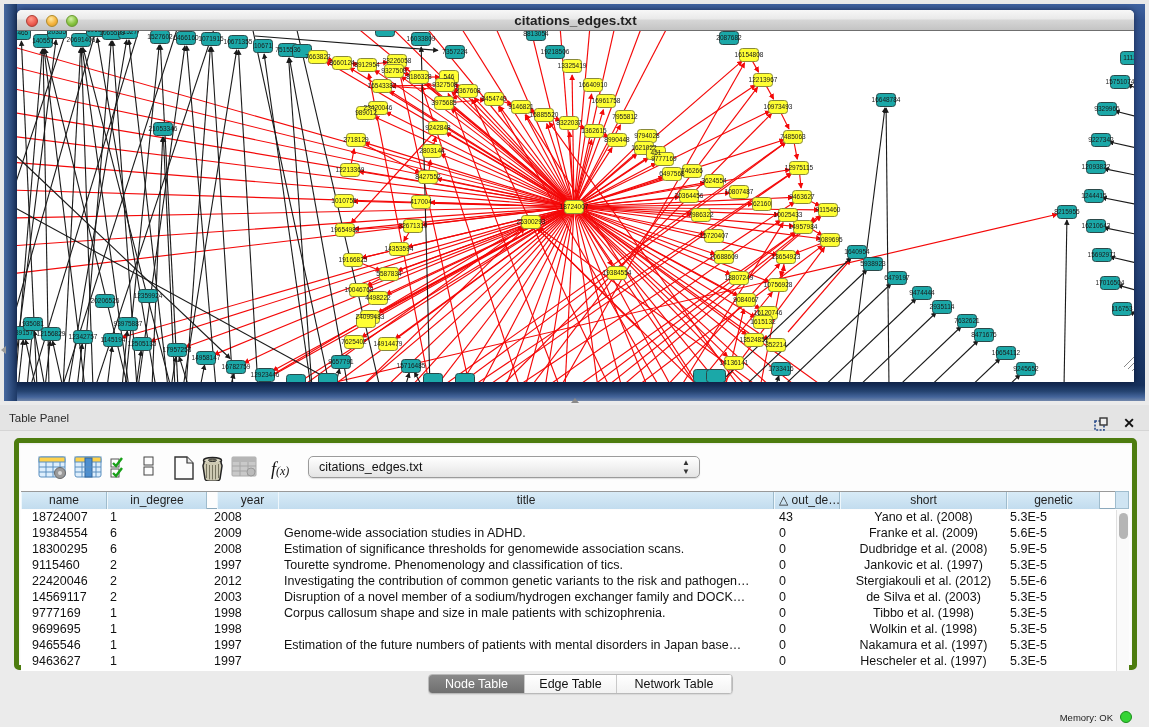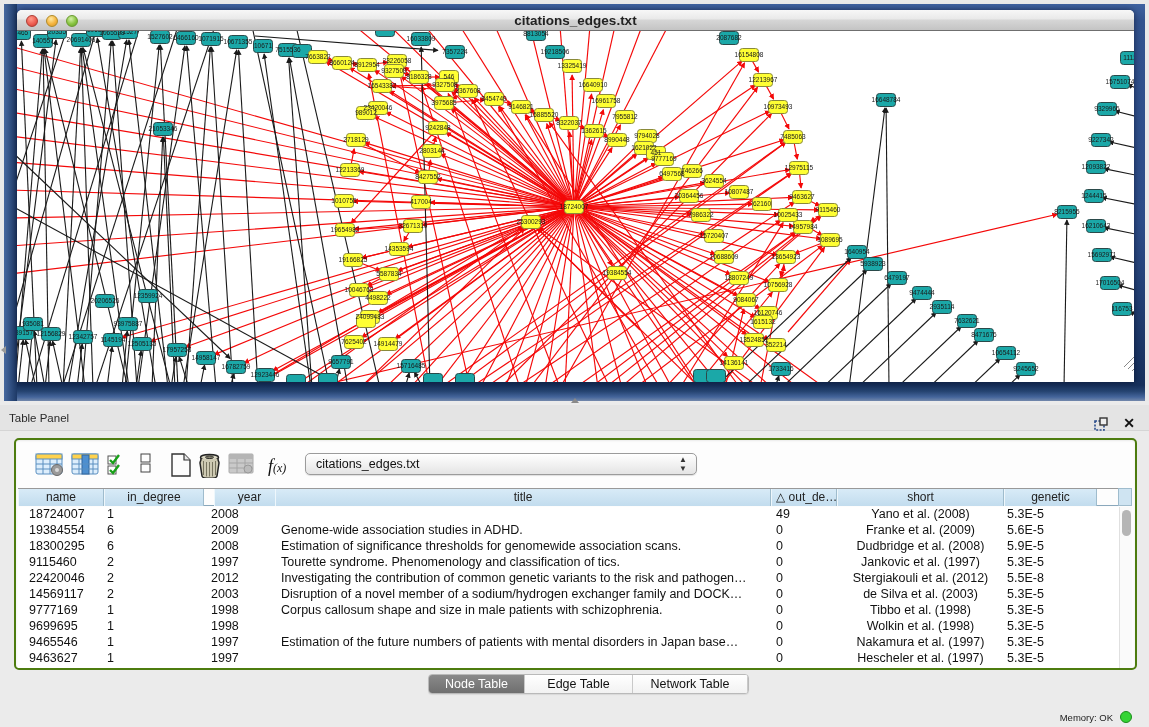--- a/index.html
+++ b/index.html
@@ -17,21 +17,21 @@
 #gsvg { position:absolute; left:0; top:0; }
 .re { stroke:#f40808; stroke-width:1.15; }
 .bk { stroke:#1a1a1a; stroke-width:1.1; }
 .nt { fill:#1ba8a8; stroke:#2a4a4a; stroke-width:1; }
 .ny { fill:#ffff33; stroke:#8a8a3a; stroke-width:1; }
 .nl { font-size:6.5px; fill:#1a1a1a; text-anchor:middle; }
 #panel { position:absolute; left:0; top:401px; width:1149px; height:326px; background:#ebebeb; }
 #phead { position:absolute; left:0; top:4px; width:100%; height:26px; background:#e4e4e4; border-bottom:1px solid #d5d5d5; }
 #phead .pt { position:absolute; left:9px; top:7px; font-size:11.5px; color:#2a2a2a; }
 #pbody { position:absolute; left:14px; top:37px; width:1123px; height:232px; background:#fdfdfd;
-  border:2px solid #4d7c0f; border-radius:5px; box-shadow:inset 0 1px 2px rgba(0,0,0,.08);padding-left:16px; }
+  border:5px solid #4d7c0f; border-radius:5px; box-shadow:inset 0 1px 2px rgba(0,0,0,.08);padding-left:16px; }
 .ic { position:absolute; top:13px; }
 .fx { position:absolute; left:252px; top:16px; font-size:15px; color:#111; font-family:"Liberation Serif",serif; }
 .fx i { font-size:18px; }
 .fx span { font-style:italic; font-size:12px; }
 #dd { position:absolute; left:289px; top:13px; width:392px; height:22px; border:1px solid #9b9b9b; border-radius:5px;
   background:linear-gradient(180deg,#ffffff,#efefef 60%,#e4e4e4); font-size:12.5px; color:#111; line-height:20px; padding-left:10px;
   box-shadow:0 1px 1px rgba(0,0,0,.12); }
 #dd .st { position:absolute; right:9px; top:1px; font-size:8px; color:#333; line-height:9px; letter-spacing:0; }
 #thead { position:absolute; left:2px; top:48px; width:1102px; height:18px; border-top:1px solid #999; border-bottom:1px solid #8aa8bc; background:#fdfdfd; }
 #hcorner { position:absolute; right:3px; top:48px; width:14px; height:18px; background:#cfe4f2; border:1px solid #9fbccd; }
@@ -700,21 +700,21 @@
         <div class="hc hl" style="left:753px;width:66px">△ out_de…</div>
         <div class="hc " style="left:819px;width:167px">short</div>
         <div class="hc " style="left:986px;width:93px">genetic</div>
       </div>
    <div id="hcorner"></div>
    <div id="tdata">
         <div class="tr" style="top:0px">
           <div class="c" style="left:11px;width:85px">18724007</div>
           <div class="c" style="left:89px;width:100px">1</div>
           <div class="c" style="left:193px;width:75px">2008</div>
-          <div class="c" style="left:758px;width:62px">49</div>
+          <div class="c" style="left:758px;width:62px">43</div>
           <div class="c cc" style="left:819px;width:167px">Yano et al. (2008)</div>
           <div class="c" style="left:989px;width:100px">5.3E-5</div>
         </div>
         <div class="tr" style="top:16px">
           <div class="c" style="left:11px;width:85px">19384554</div>
           <div class="c" style="left:89px;width:100px">6</div>
           <div class="c" style="left:193px;width:75px">2009</div>
           <div class="c" style="left:263px;width:492px">Genome-wide association studies in ADHD.</div>
           <div class="c" style="left:758px;width:62px">0</div>
           <div class="c cc" style="left:819px;width:167px">Franke et al. (2009)</div>
@@ -738,21 +738,21 @@
           <div class="c cc" style="left:819px;width:167px">Jankovic et al. (1997)</div>
           <div class="c" style="left:989px;width:100px">5.3E-5</div>
         </div>
         <div class="tr" style="top:64px">
           <div class="c" style="left:11px;width:85px">22420046</div>
           <div class="c" style="left:89px;width:100px">2</div>
           <div class="c" style="left:193px;width:75px">2012</div>
           <div class="c" style="left:263px;width:492px">Investigating the contribution of common genetic variants to the risk and pathogen…</div>
           <div class="c" style="left:758px;width:62px">0</div>
           <div class="c cc" style="left:819px;width:167px">Stergiakouli et al. (2012)</div>
-          <div class="c" style="left:989px;width:100px">5.5E-8</div>
+          <div class="c" style="left:989px;width:100px">5.5E-6</div>
         </div>
         <div class="tr" style="top:80px">
           <div class="c" style="left:11px;width:85px">14569117</div>
           <div class="c" style="left:89px;width:100px">2</div>
           <div class="c" style="left:193px;width:75px">2003</div>
           <div class="c" style="left:263px;width:492px">Disruption of a novel member of a sodium/hydrogen exchanger family and DOCK…</div>
           <div class="c" style="left:758px;width:62px">0</div>
           <div class="c cc" style="left:819px;width:167px">de Silva et al. (2003)</div>
           <div class="c" style="left:989px;width:100px">5.3E-5</div>
         </div>
@@ -790,19 +790,19 @@
           <div class="c cc" style="left:819px;width:167px">Hescheler et al. (1997)</div>
           <div class="c" style="left:989px;width:100px">5.3E-5</div>
         </div>
       </div>
    <div id="vsb">
         <div class="th"></div>
       </div>
  </div>
  <div id="tabs">
       <div class="tab sel" style="width:96px">Node Table</div>
-      <div class="tab" style="width:108px">Edge Table</div>
+      <div class="tab" style="width:92px">Edge Table</div>
       <div class="tab" style="width:115px">Network Table</div>
     </div>
  <div id="mem">Memory: OK</div>
  <div id="memdot"></div>
 </div>
 <div id="caret"></div>
 <div id="lcaret"></div>
 </body></html>

